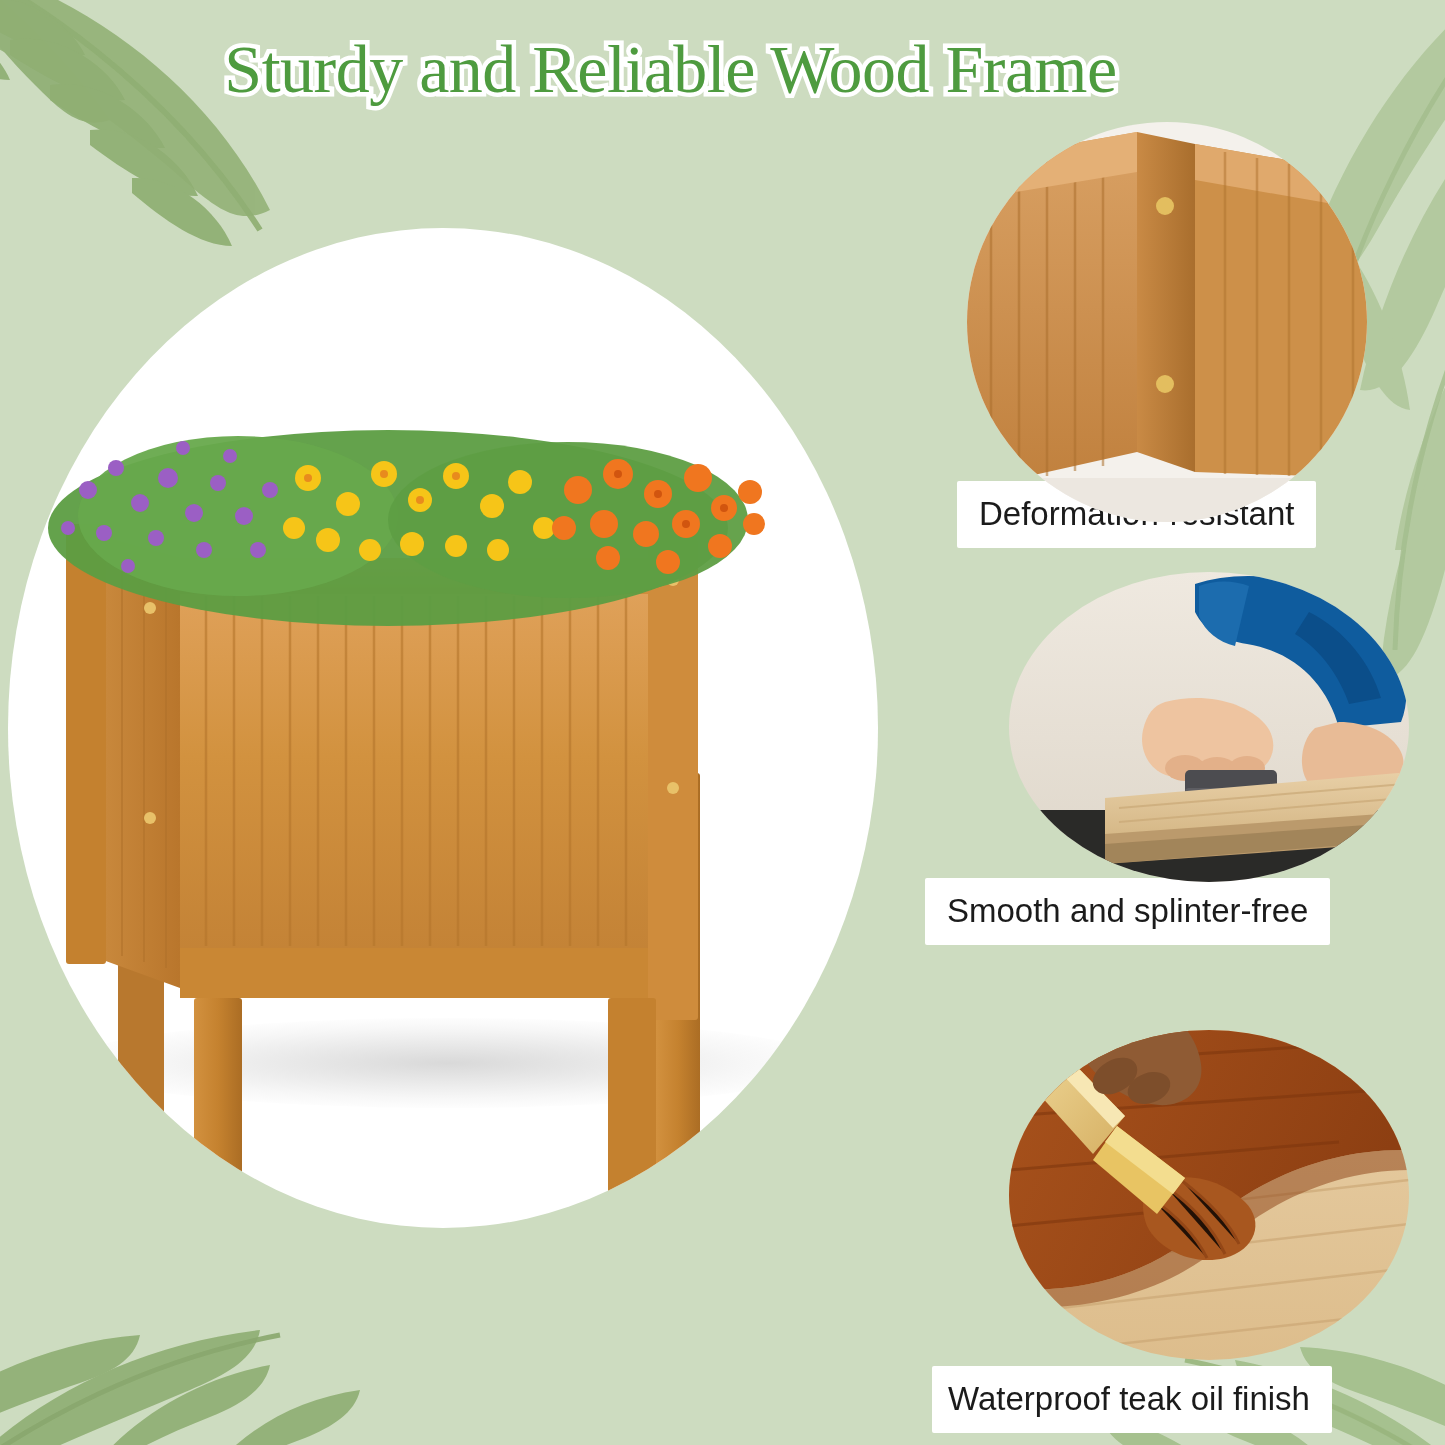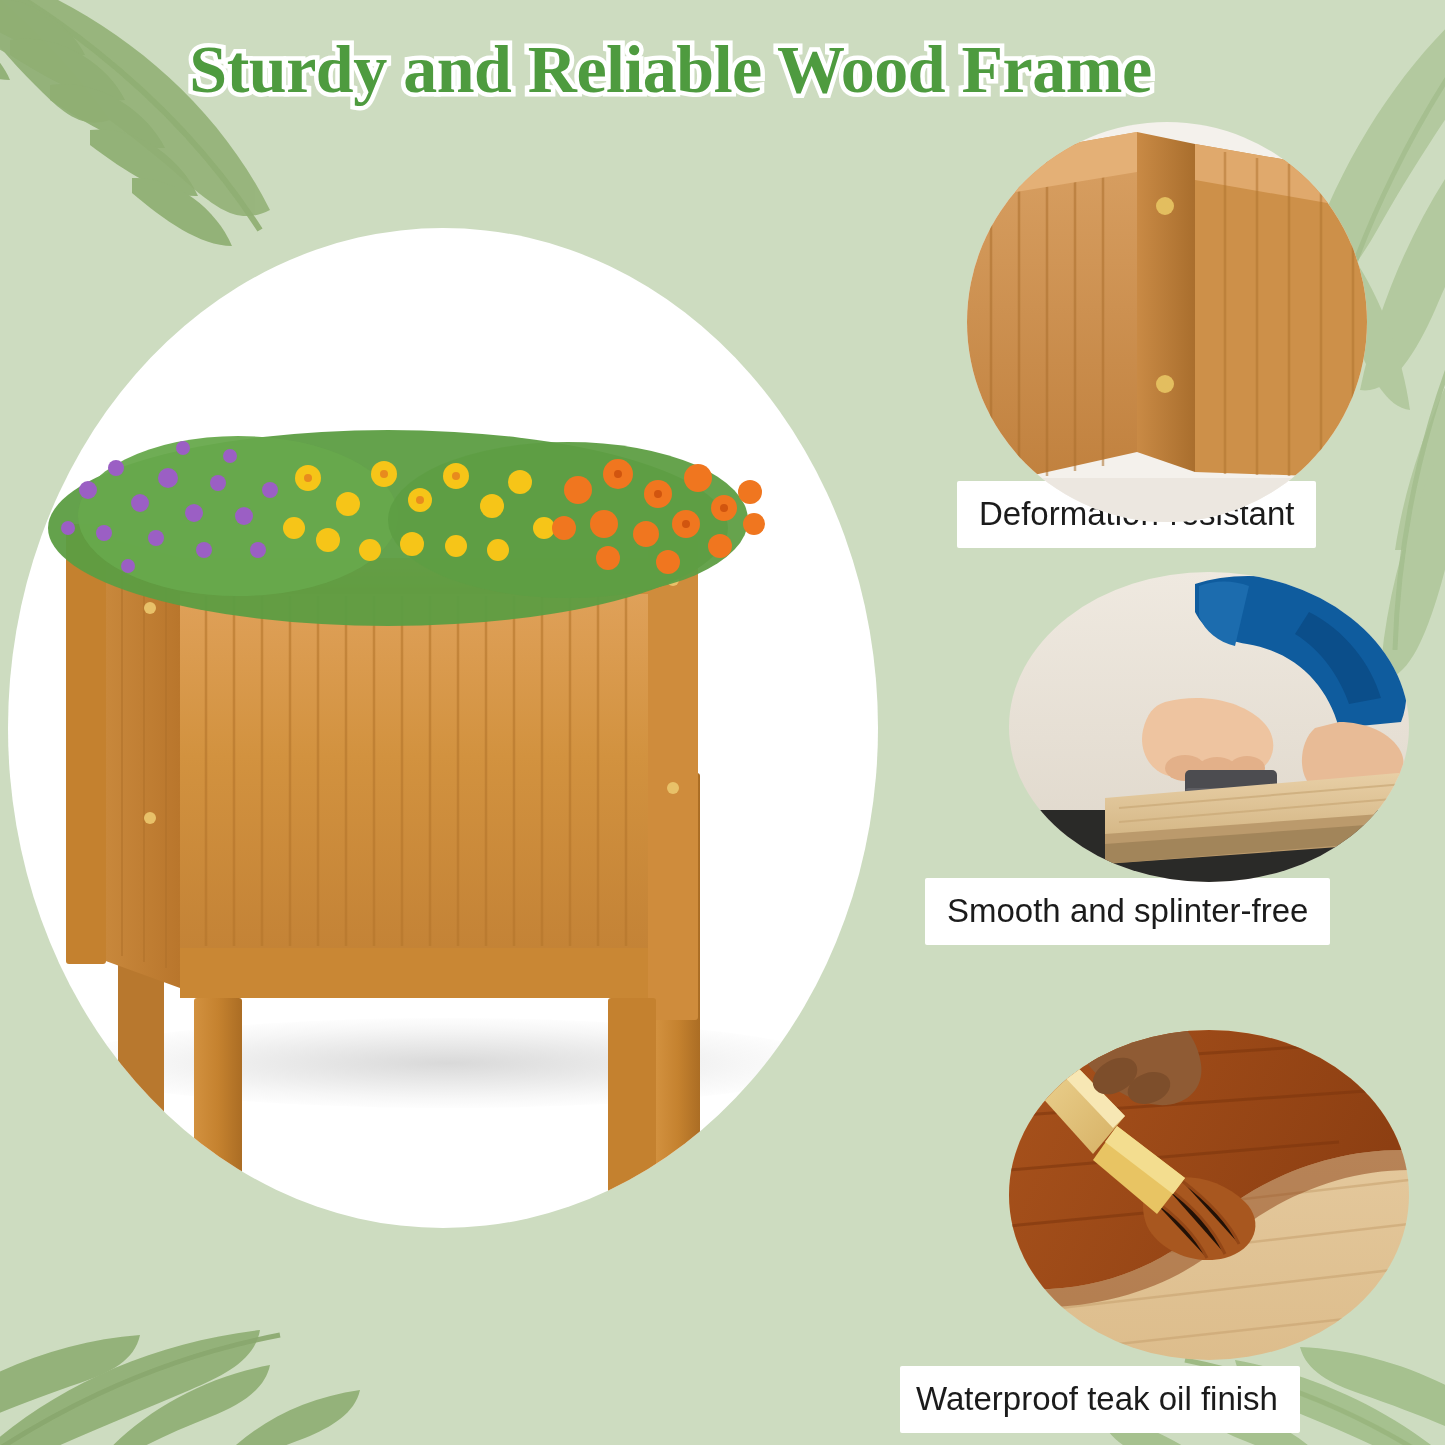--- a/index.html
+++ b/index.html
@@ -31,21 +31,21 @@
   .leaf-br { bottom: -60px; right: -40px; width: 420px; height: 330px; opacity: .9; }
 
   
   .headline {
     position: absolute;
     top: 30px;
     left: 0;
     width: 1341px;
     text-align: center;
     font-size: 68px;
-    font-weight: bold;
+    font-weight: normal;
     color: #4e9b3f;
     letter-spacing: -0.5px;
     -webkit-text-stroke: 9px #ffffff;
     paint-order: stroke fill;
     z-index: 5;
     font-family: "Liberation Serif", serif;
   }
 
   
   .hero-oval {
@@ -98,21 +98,21 @@
     border-radius: 2px;
     font-family: "Liberation Sans", sans-serif;
   }
 
   
   .feature-1 { left: 967px; top: 122px; width: 400px; height: 400px; }
   .cap-1 { left: 957px; top: 481px; }
   .feature-2 { left: 1009px; top: 572px; width: 400px; height: 330px; }
   .cap-2 { left: 925px; top: 878px; }
   .feature-3 { left: 1009px; top: 1030px; width: 400px; height: 330px; }
-  .cap-3 { left: 900px; top: 1366px; padding-left: 16px; }
+  .cap-3 { left: 932px; top: 1366px; padding-left: 16px; }
 
   svg { display: block; }
 </style>
 </head>
 <body>
 
 <div id="page">
 
   <div class="leaf-group leaf-tl">
     <svg viewBox="0 0 560 470" width="560" height="470">

